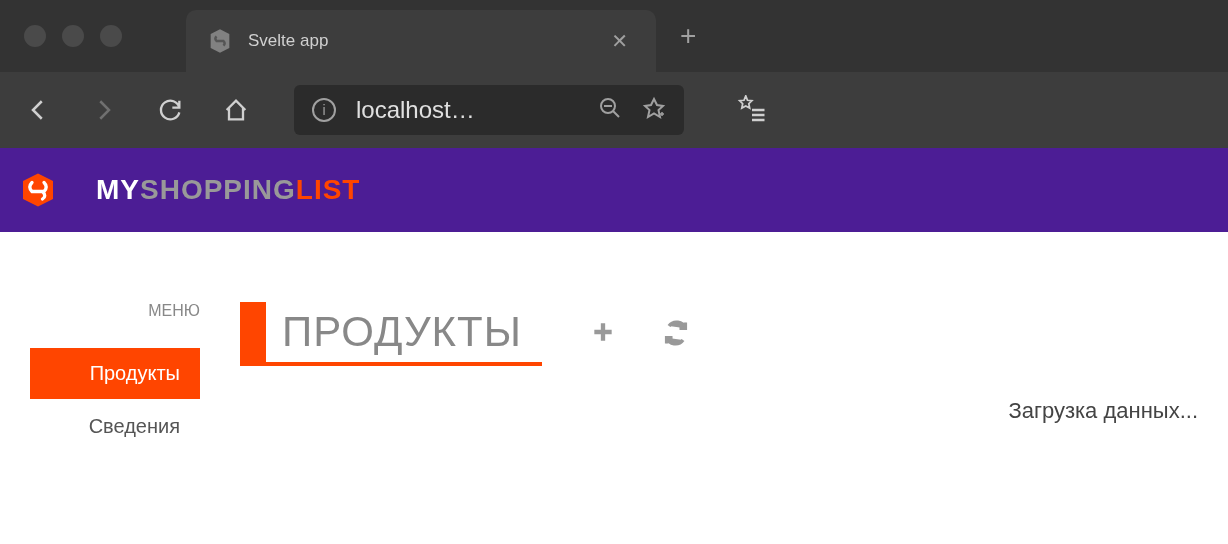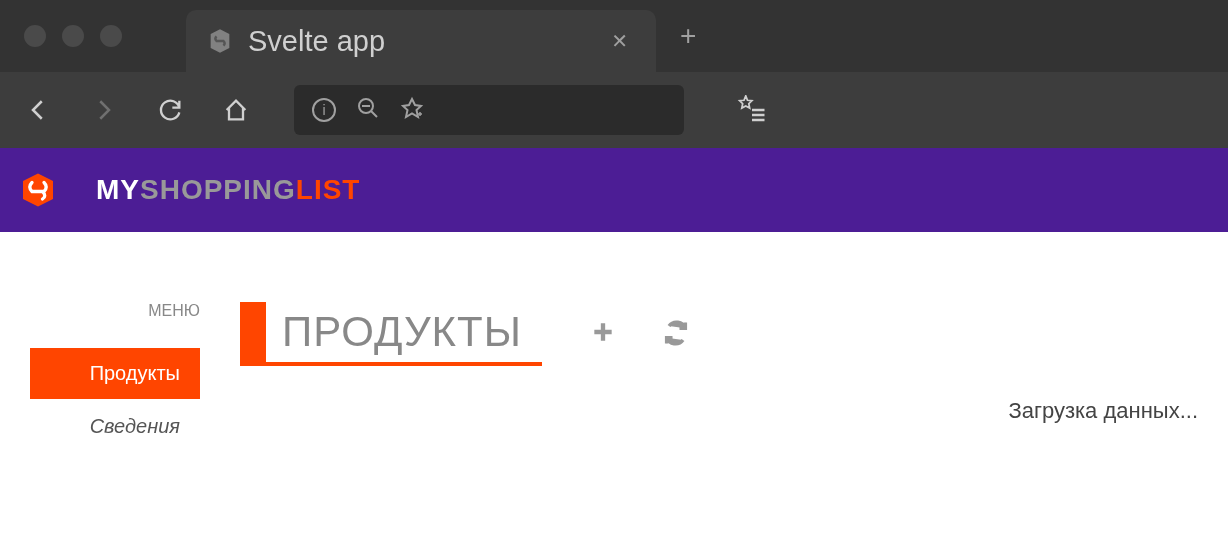--- a/index.html
+++ b/index.html
@@ -44,21 +44,21 @@
       position: relative;
       margin-top: 10px;
     }
     .tab-favicon {
       width: 28px;
       height: 28px;
       margin-right: 14px;
     }
     .tab-title {
       color: #d0d0d0;
-      font-size: 29px;
+      font-size: 17px;
       flex: 1;
     }
     .tab-close {
       color: #a0a0a0;
       font-size: 20px;
       cursor: pointer;
       padding: 4px 8px;
     }
     .new-tab {
       color: #a0a0a0;
@@ -163,21 +163,20 @@
       font-size: 20px;
       cursor: pointer;
       margin-bottom: 2px;
     }
     .sidebar-item.active {
       background: #ff4500;
       color: #fff;
     }
     .sidebar-item:not(.active) {
       color: #555;
-      font-style: italic;
     }
     
     .content {
       flex: 1;
     }
     .page-title-row {
       display: flex;
       align-items: center;
       gap: 44px;
     }
@@ -249,20 +248,21 @@
           <path d="M20 4 L20 10 L14 10 M20 10 A8 8 0 1 0 20 14"></path>
         </svg>
     </span>
     <span class="nav-icon">
       <svg width="28" height="28" viewBox="0 0 24 24" stroke-width="2">
           <path d="M4 12 L12 4 L20 12 M6 10 L6 20 L18 20 L18 10"></path>
         </svg>
     </span>
     <div class="address-bar">
       <span class="address-info-icon">i</span>
+      <span class="address-text">localhost…</span>
       <span class="address-bar-icon">
         <svg width="24" height="24" viewBox="0 0 24 24" stroke-width="2">
             <circle cx="10" cy="10" r="7"></circle>
             <path d="M15 15 L21 21 M6 10 L14 10"></path>
           </svg>
       </span>
       <span class="address-bar-icon">
         <svg width="24" height="24" viewBox="0 0 24 24" stroke-width="2">
             <path d="M12 3 L15 9 L21 10 L16.5 14 L18 21 L12 17.5 L6 21 L7.5 14 L3 10 L9 9 Z"></path>
             <path d="M18 18 L22 18 M20 16 L20 20" stroke-width="1.5"></path>

